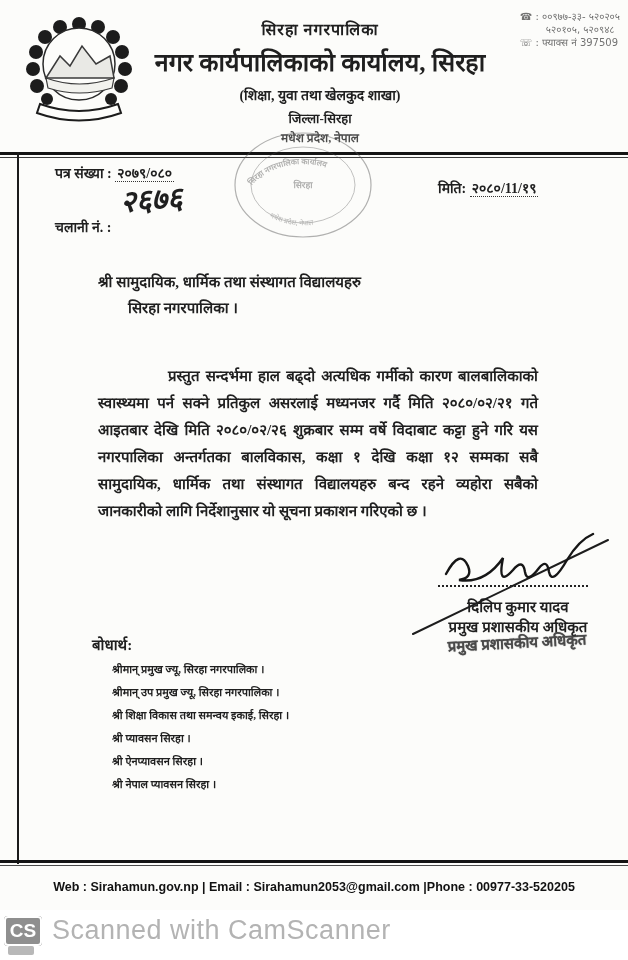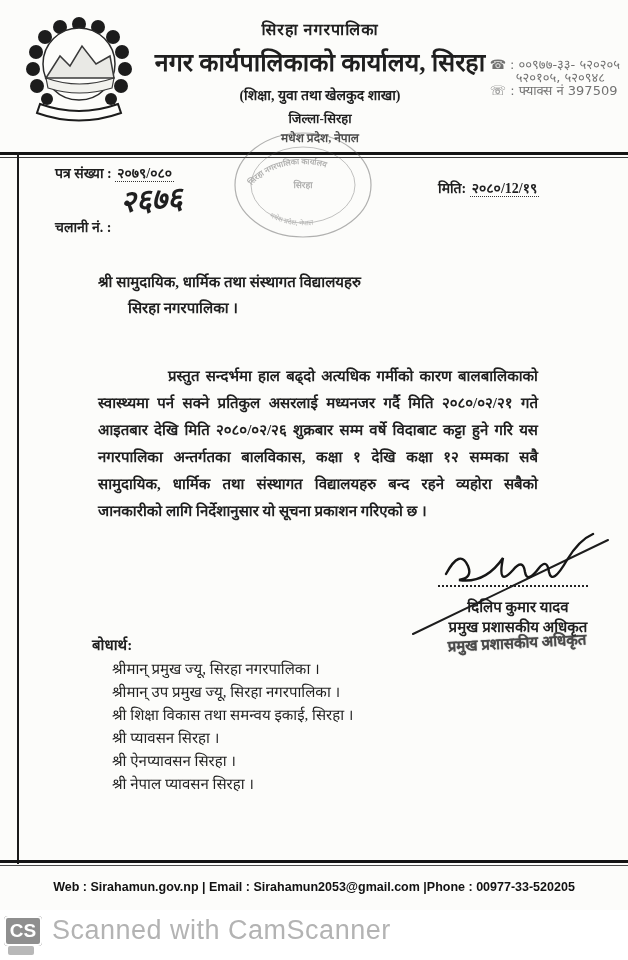--- a/index.html
+++ b/index.html
@@ -9,21 +9,21 @@
     font-family:"Liberation Serif","DejaVu Serif",serif;color:#1f1f1f;
   }
   .abs{position:absolute;}
   
   .hdr-center{left:120px;top:18px;width:400px;text-align:center;}
   .muni{font-size:16px;font-weight:bold;letter-spacing:1px;}
   .office{font-size:25px;font-weight:bold;margin-top:4px;white-space:nowrap;}
   .branch{font-size:14px;font-weight:bold;margin-top:7px;}
   .district{font-size:13px;font-weight:bold;margin-top:5px;text-align:center;}
   .province{font-size:12px;font-weight:bold;margin-top:2px;opacity:.8;}
-  .contact{right:8px;top:10px;font-size:13px;color:#5a5a5a;opacity:.85;text-align:left;line-height:13px;font-family:"DejaVu Sans",sans-serif;margin-top:48px;}
+  .contact{right:8px;top:10px;font-size:10px;color:#5a5a5a;opacity:.85;text-align:left;line-height:13px;font-family:"DejaVu Sans",sans-serif;}
   .contact .row{white-space:nowrap;}
   .contact .indent{padding-left:26px;}
   
   .rule-top{left:0;top:152px;width:628px;height:3px;background:#141414;}
   .rule-top2{left:0;top:157px;width:628px;height:1px;background:#3a3a3a;}
   .left-border{left:17px;top:152px;width:2px;height:712px;background:#1b1b1b;}
   .rule-bottom{left:0;top:860px;width:628px;height:3px;background:#141414;}
   .rule-bottom2{left:0;top:865px;width:628px;height:1px;background:#4a4a4a;}
   
   .meta-label{font-size:14px;font-weight:bold;}
@@ -42,21 +42,21 @@
   .body-par{left:98px;top:348px;width:440px;font-size:15px;line-height:27px;
     text-align:justify;text-indent:70px;font-weight:bold;}
   .sig-svg{left:408px;top:522px;}
   .sig-dots{left:438px;top:585px;width:150px;border-bottom:2px dotted #222;}
   .sig-name{left:428px;top:596px;width:180px;text-align:center;font-size:15px;font-weight:bold;}
   .sig-title{left:408px;top:616px;width:220px;text-align:center;font-size:15px;font-weight:bold;}
   .sig-stamp{left:412px;top:632px;width:210px;text-align:center;font-size:15px;font-weight:bold;
     color:#2c2c2c;transform:rotate(-3deg);text-shadow:0 0 1px #555;opacity:.85;}
   
   .cc-head{left:92px;top:634px;font-size:15px;font-weight:bold;}
-  .cc-list{left:112px;top:658px;font-size:15px;font-weight:normal;line-height:23px;}
+  .cc-list{left:112px;top:658px;font-size:11px;font-weight:bold;line-height:23px;}
   
   .footer{left:0;top:880px;width:628px;text-align:center;
     font-family:"Liberation Sans","DejaVu Sans",sans-serif;font-size:12.5px;font-weight:bold;color:#111;}
   
   .wm-bar{left:0;top:910px;width:628px;height:50px;background:#ffffff;}
   .cs-box{left:4px;top:916px;width:38px;height:30px;background:#8f8f8f;border-radius:4px;
     color:#fff;font-family:"Liberation Sans",sans-serif;font-weight:bold;font-size:19px;
     display:flex;align-items:center;justify-content:center;box-shadow:inset 0 0 0 2px #fff,inset 0 0 0 3px #8f8f8f;}
   .cs-tab{left:8px;top:946px;width:26px;height:9px;background:#b8b8b8;border-radius:2px;}
   .wm-text{left:52px;top:915px;font-family:"Liberation Sans","DejaVu Sans",sans-serif;
@@ -130,21 +130,21 @@
   </svg>
 
   <div class="abs ref meta-label">
     <span>पत्र संख्या :</span>
     <span class="val">२०७९/०८०</span>
   </div>
   <div class="abs chalani meta-label">चलानी नं. :</div>
   <div class="abs chalani-hand">२६७६</div>
   <div class="abs date meta-label">
     <span>मिति:</span>
-    <span class="val">२०८०/12/१९</span>
+    <span class="val">२०८०/11/१९</span>
   </div>
 
 
   <div class="abs addr1">श्री सामुदायिक, धार्मिक तथा संस्थागत विद्यालयहरु</div>
   <div class="abs addr2">सिरहा नगरपालिका ।</div>
 
   <p class="abs body-par">प्रस्तुत सन्दर्भमा हाल बढ्दो अत्यधिक गर्मीको कारण बालबालिकाको स्वास्थ्यमा पर्न सक्ने प्रतिकुल असरलाई मध्यनजर गर्दै मिति २०८०/०२/२१ गते आइतबार देखि मिति २०८०/०२/२६ शुक्रबार सम्म वर्षे विदाबाट कट्टा हुने गरि यस नगरपालिका अन्तर्गतका बालविकास, कक्षा १ देखि कक्षा १२ सम्मका सबै सामुदायिक, धार्मिक तथा संस्थागत विद्यालयहरु बन्द रहने व्यहोरा सबैको जानकारीको लागि निर्देशानुसार यो सूचना प्रकाशन गरिएको छ ।</p>
 
   <svg class="abs sig-svg" width="210" height="120" viewBox="0 0 210 120">
     <path d="M5 112 L200 18" stroke="#1d1d1d" stroke-width="2" fill="none" stroke-linecap="round"></path>

